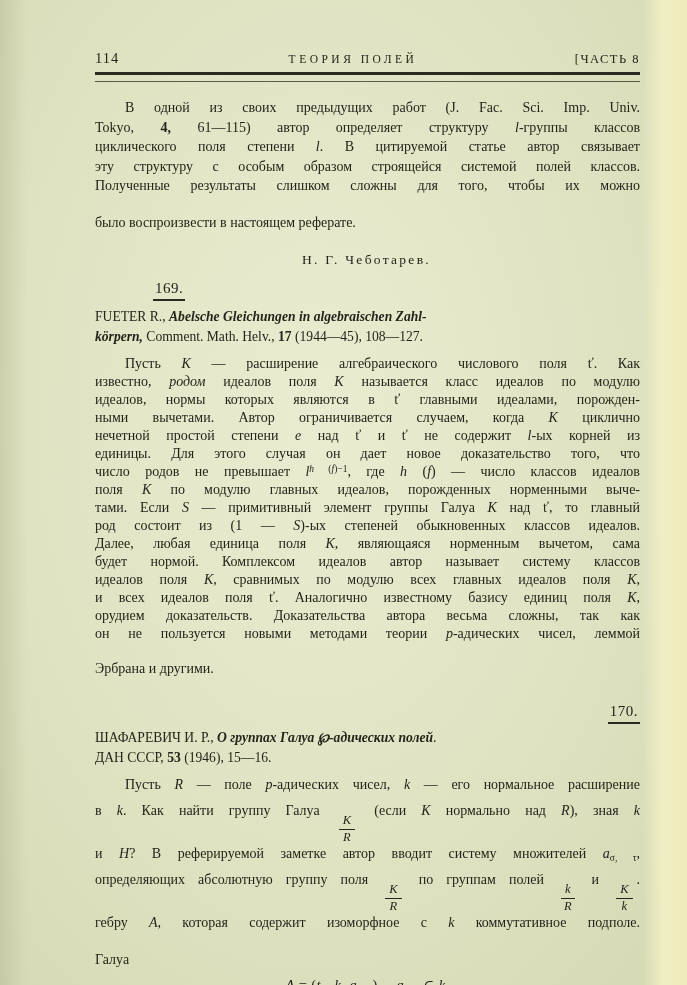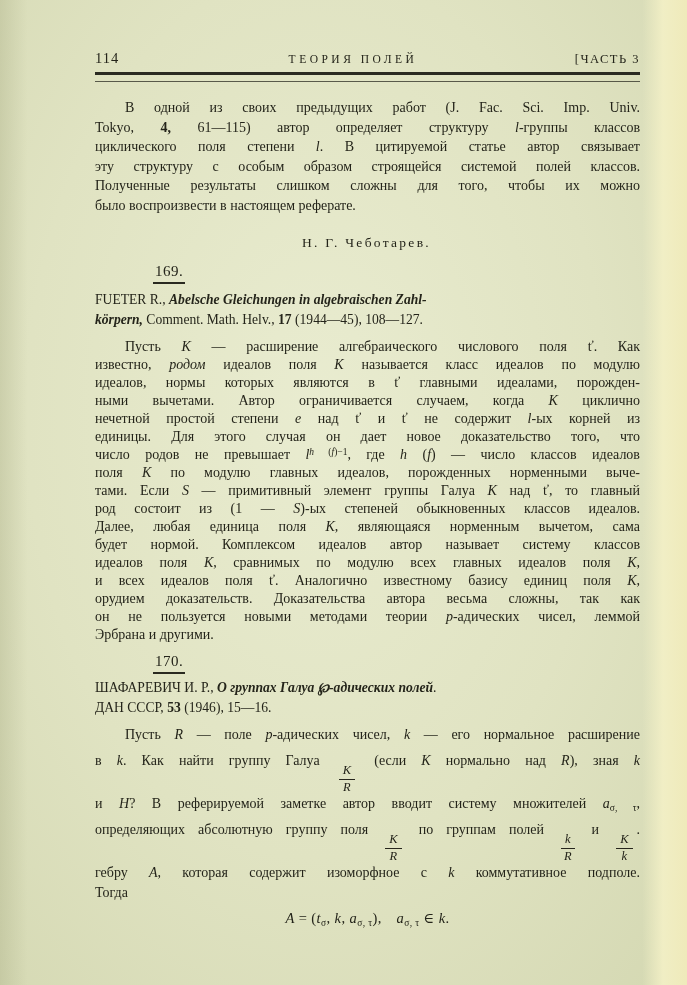--- a/index.html
+++ b/index.html
@@ -24,21 +24,21 @@
   .header{display:flex;align-items:baseline;justify-content:space-between;height:20px;}
   .pagenum{font-size:14.5px;letter-spacing:1px;}
   .runtitle{font-size:11.5px;letter-spacing:3.5px;transform:translateX(6px);}
   .partlbl{font-size:12.5px;letter-spacing:1.5px;}
   .rule{height:6px;border-top:3px solid #2b2b21;border-bottom:1px solid rgba(43,43,33,.75);margin-top:2px;}
 
   
   .para{margin-top:16px;font-size:14px;}
   .jline{line-height:19.5px;text-align:justify;text-align-last:justify;white-space:nowrap;overflow:visible;}
   .jline.first{text-indent:30px;}
-  .jline.last{text-align-last:left;}
+  .jline.last{text-align-last:left;margin-top:17px;}
   .p169 .jline{line-height:18px;}
   .p170 .jline{line-height:20px;}
   .p170 .jline.tall{line-height:31px;}
 
   i{font-style:italic;}
   sup{font-size:9.5px;vertical-align:4px;line-height:0;}
   sub{font-size:9.5px;vertical-align:-3px;line-height:0;}
 
   .frac{display:inline-flex;flex-direction:column;align-items:center;
         font-style:italic;font-size:12.5px;line-height:1.08;
@@ -58,21 +58,21 @@
 </style>
 </head>
 <body>
 
 <div class="sheet">
   <div class="col">
 
     <div class="header">
       <span class="pagenum">114</span>
       <span class="runtitle">ТЕОРИЯ ПОЛЕЙ</span>
-      <span class="partlbl">[ЧАСТЬ 3</span>
+      <span class="partlbl">[ЧАСТЬ 8</span>
     </div>
     <div class="rule"></div>
 
     <div class="para intro">
         <div class="jline first">В одной из своих предыдущих работ (J. Fac. Sci. Imp. Univ.</div>
         <div class="jline">Tokyo, <b>4,</b> 61—115) автор определяет структуру <i>l</i>-группы классов</div>
         <div class="jline">циклического поля степени <i>l</i>. В цитируемой статье автор связывает</div>
         <div class="jline">эту структуру с особым образом строящейся системой полей классов.</div>
         <div class="jline">Полученные результаты слишком сложны для того, чтобы их можно</div>
         <div class="jline last">было воспроизвести в настоящем реферате.</div>
@@ -99,21 +99,21 @@
         <div class="jline">род состоит из (1 — <i>S</i>)-ых степеней обыкновенных классов идеалов.</div>
         <div class="jline">Далее, любая единица поля <i>K</i>, являющаяся норменным вычетом, сама</div>
         <div class="jline">будет нормой. Комплексом идеалов автор называет систему классов</div>
         <div class="jline">идеалов поля <i>K</i>, сравнимых по модулю всех главных идеалов поля <i>K</i>,</div>
         <div class="jline">и всех идеалов поля ť. Аналогично известному базису единиц поля <i>K</i>,</div>
         <div class="jline">орудием доказательств. Доказательства автора весьма сложны, так как</div>
         <div class="jline">он не пользуется новыми методами теории <i>p</i>-адических чисел, леммой</div>
         <div class="jline last">Эрбрана и другими.</div>
       </div>
 
-    <div class="entrynum" style="margin-top:8px;">
+    <div class="entrynum" style="margin-top:24px;text-align:right;">
       <span>170.</span>
     </div>
     <div class="ref" style="margin-top:4px;">
       <div class="rline">ШАФАРЕВИЧ И. Р., <b><i>О группах Галуа ℘-адических полей</i></b>.</div>
       <div class="rline">ДАН СССР, <b>53</b> (1946), 15—16.</div>
     </div>
     <div class="para p170" style="margin-top:8px;">
         <div class="jline first">Пусть <i>R</i> — поле <i>p</i>-адических чисел, <i>k</i> — его нормальное расширение</div>
         <div class="jline tall">в <i>k</i>. Как найти группу Галуа <span class="frac">
             <span>K</span>
@@ -124,19 +124,19 @@
             <span>K</span>
             <span>R</span>
           </span> по группам полей <span class="frac">
             <span>k</span>
             <span>R</span>
           </span> и <span class="frac">
             <span>K</span>
             <span>k</span>
           </span>.</div>
         <div class="jline">гебру <i>A</i>, которая содержит изоморфное с <i>k</i> коммутативное подполе.</div>
-        <div class="jline last">Тогда</div>
+        <div class="jline last">Галуа</div>
       </div>
 
     <div class="formula"><i>A</i> = (<i>t</i><sub>σ</sub>, <i>k</i>, <i>a</i><sub>σ, τ</sub>), <i>a</i><sub>σ, τ</sub> ∈ <i>k</i>.</div>
 
   </div>
 </div>
 
 </body></html>

